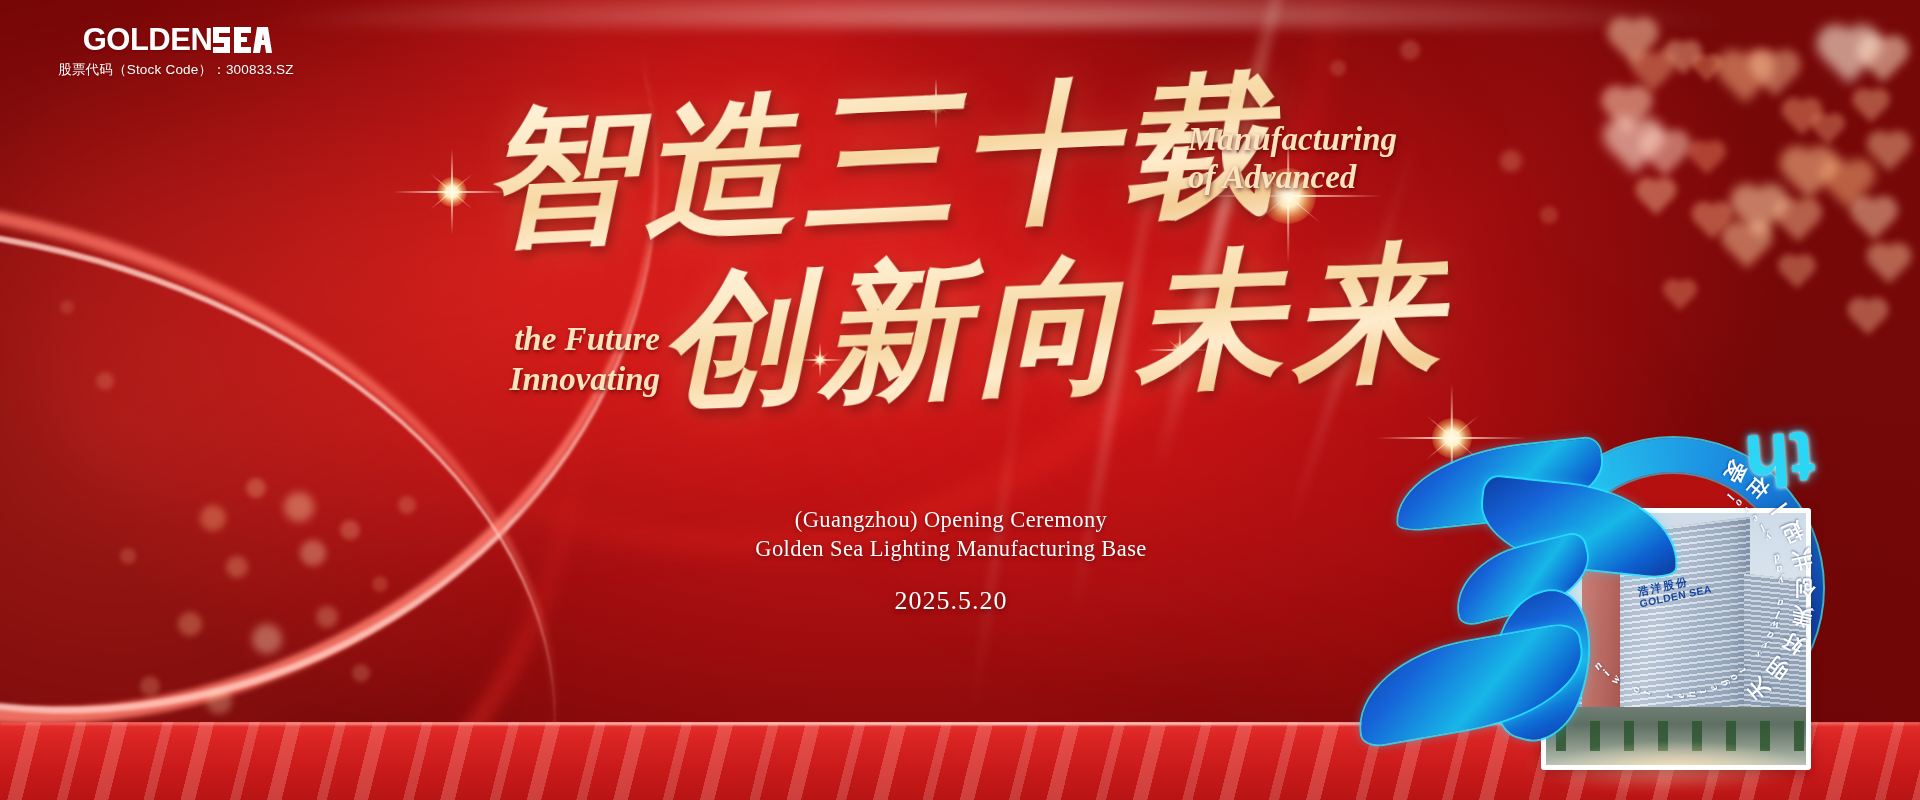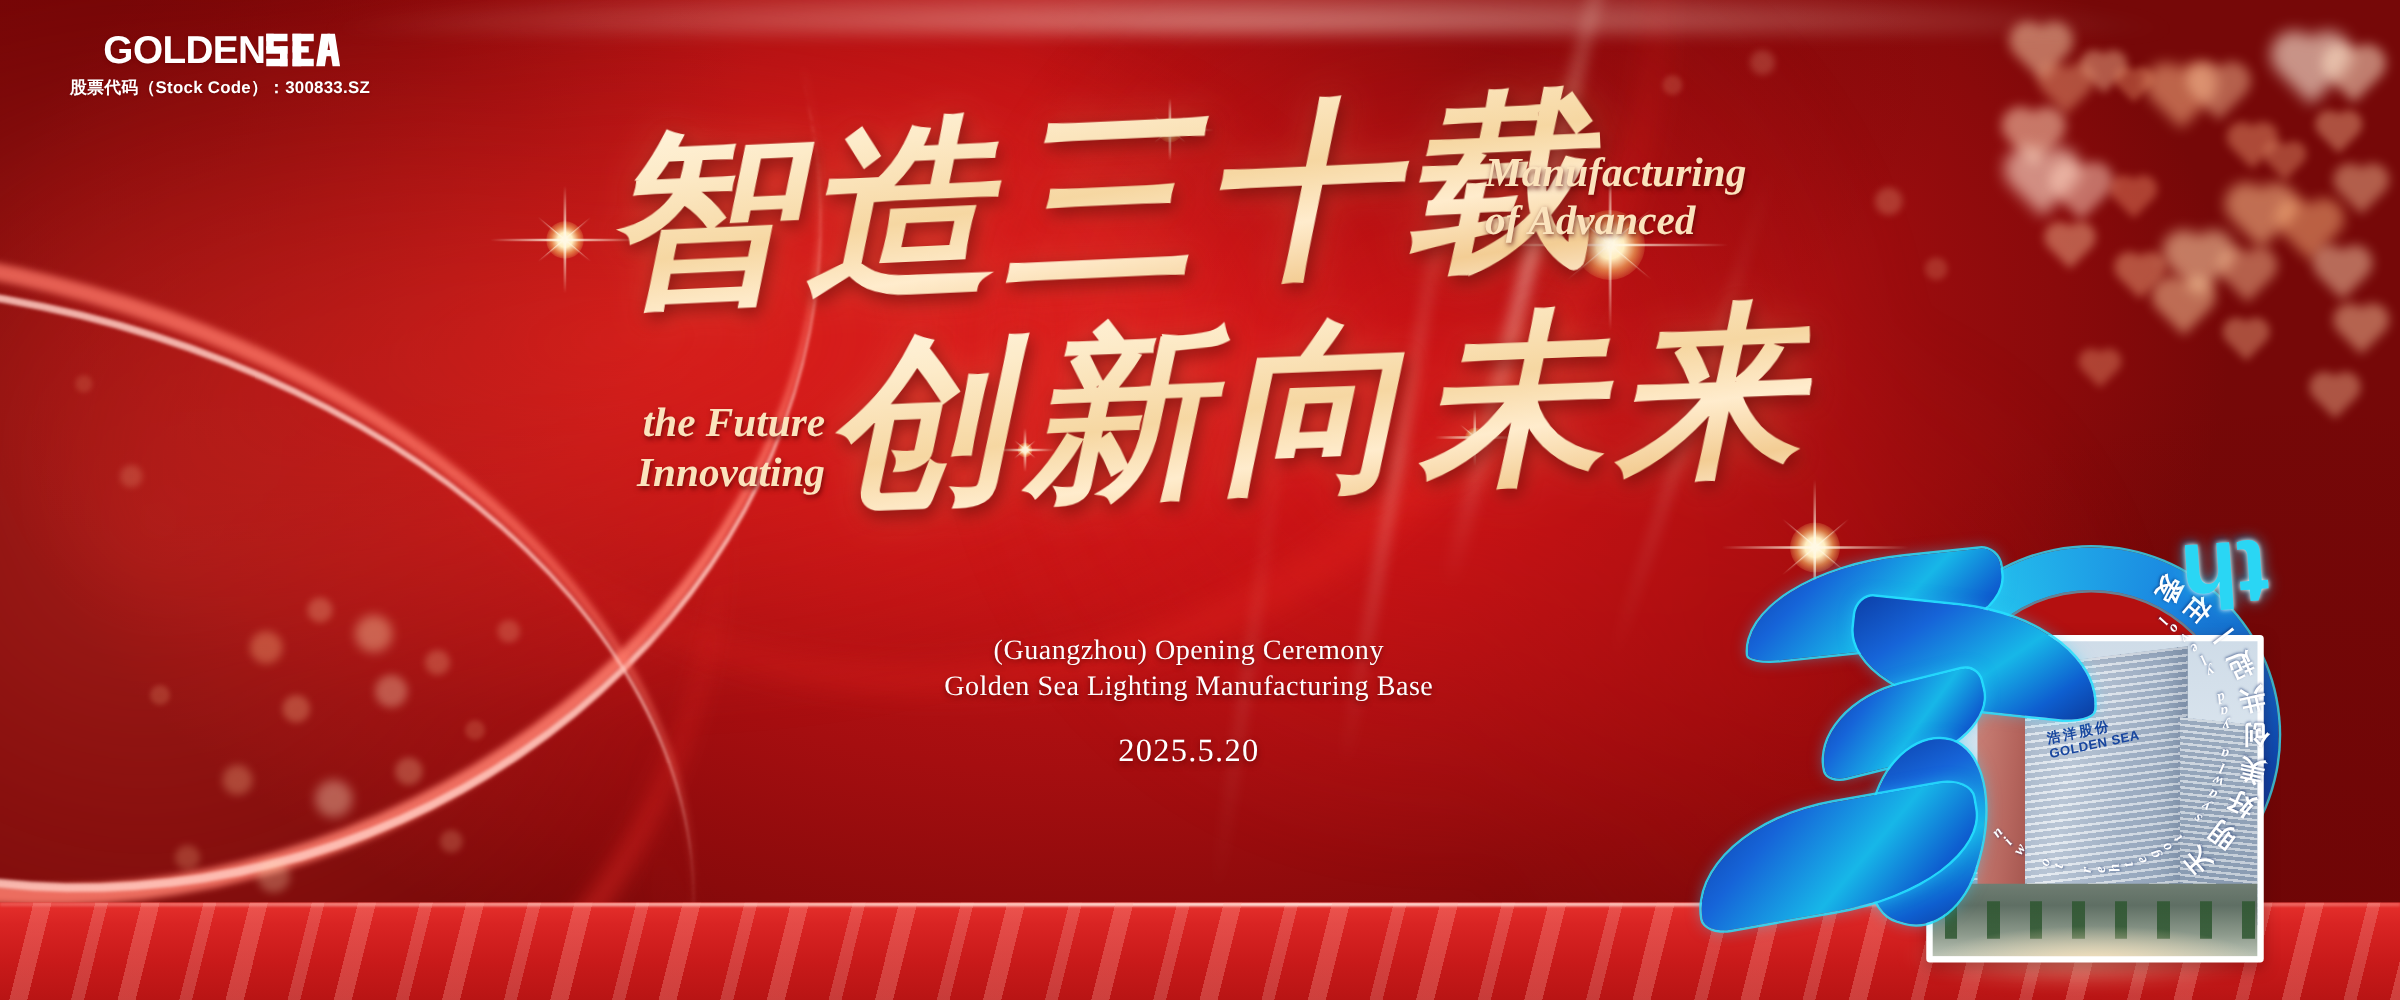--- a/index.html
+++ b/index.html
@@ -205,21 +205,21 @@
     text-shadow:0 1px 3px rgba(90,0,0,.5);
   }
   .logo-mark{
     width:56px; height:30px; position:relative; margin-left:1px;
   }
   .logo-mark i{
     position:absolute; background:#ffffff; display:block;
   }
   .logo-code{
     margin-top:6px; color:#ffffff;
-    font-size:13.5px; font-weight:bold; letter-spacing:.2px;
+    font-size:13.5px; font-weight:normal; letter-spacing:.2px;
     white-space:nowrap;
     text-shadow:0 1px 2px rgba(90,0,0,.55);
   }
 
   
   .cal-line{ position:absolute; white-space:nowrap; }
   .cal-text{
     font-family:"DejaVu Serif", serif;
     font-weight:bold;
     background:linear-gradient(174deg, #fff6e2 0%, #fdebc9 22%, #f6d7a2 48%, #ffeccd 66%, #f3cd94 84%, #ffeeda 100%);

